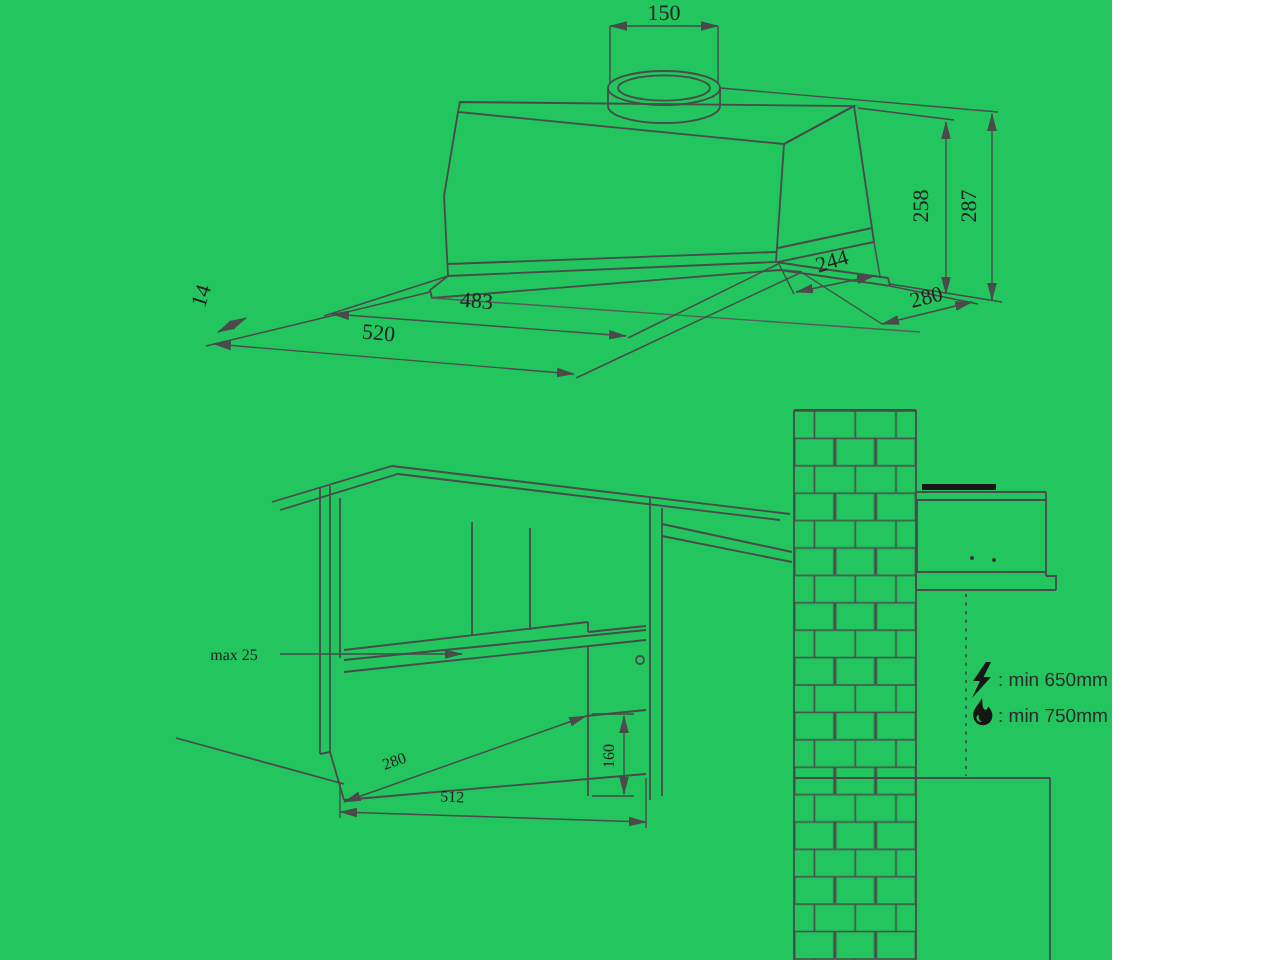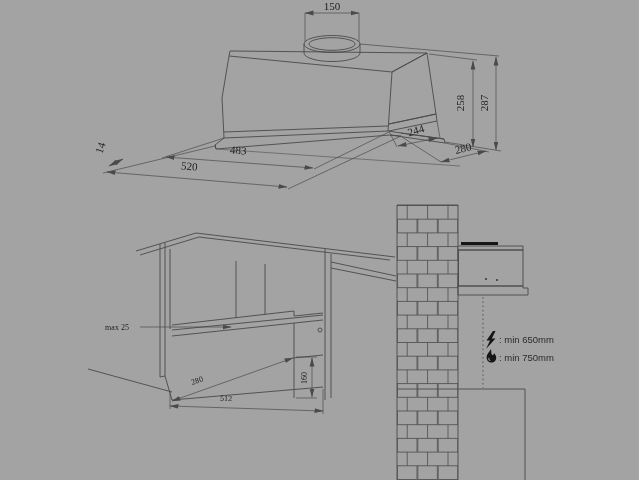--- a/index.html
+++ b/index.html
@@ -1,16 +1,16 @@
 <!DOCTYPE html>
 <html><head>
 <meta charset="utf-8">
 <style>
   html,body{margin:0;padding:0;background:#fff;}
-  .stage{position:relative;width:639px;height:480px;background:#a3a3a3;overflow:hidden;
+  .stage{position:relative;width:556px;height:480px;background:#22c55e;overflow:hidden;
          font-family:"Liberation Serif", serif;}
   svg{display:block;}
   .ln{stroke:#4a4a4a;stroke-width:0.9;fill:none;stroke-linecap:butt;}
   .thin{stroke:#5a5a5a;stroke-width:0.7;fill:none;}
   .dim{stroke:#4a4a4a;stroke-width:0.7;fill:none;}
   .dimtxt{fill:#222;font-size:11px;font-family:"Liberation Serif",serif;text-anchor:middle;}
   .dimsm{fill:#222;font-size:8px;font-family:"Liberation Serif",serif;text-anchor:middle;}
   .note{fill:#2b2b2b;font-size:9.5px;font-family:"Liberation Sans",sans-serif;}
   .solid{fill:#161616;stroke:none;}
 </style>

